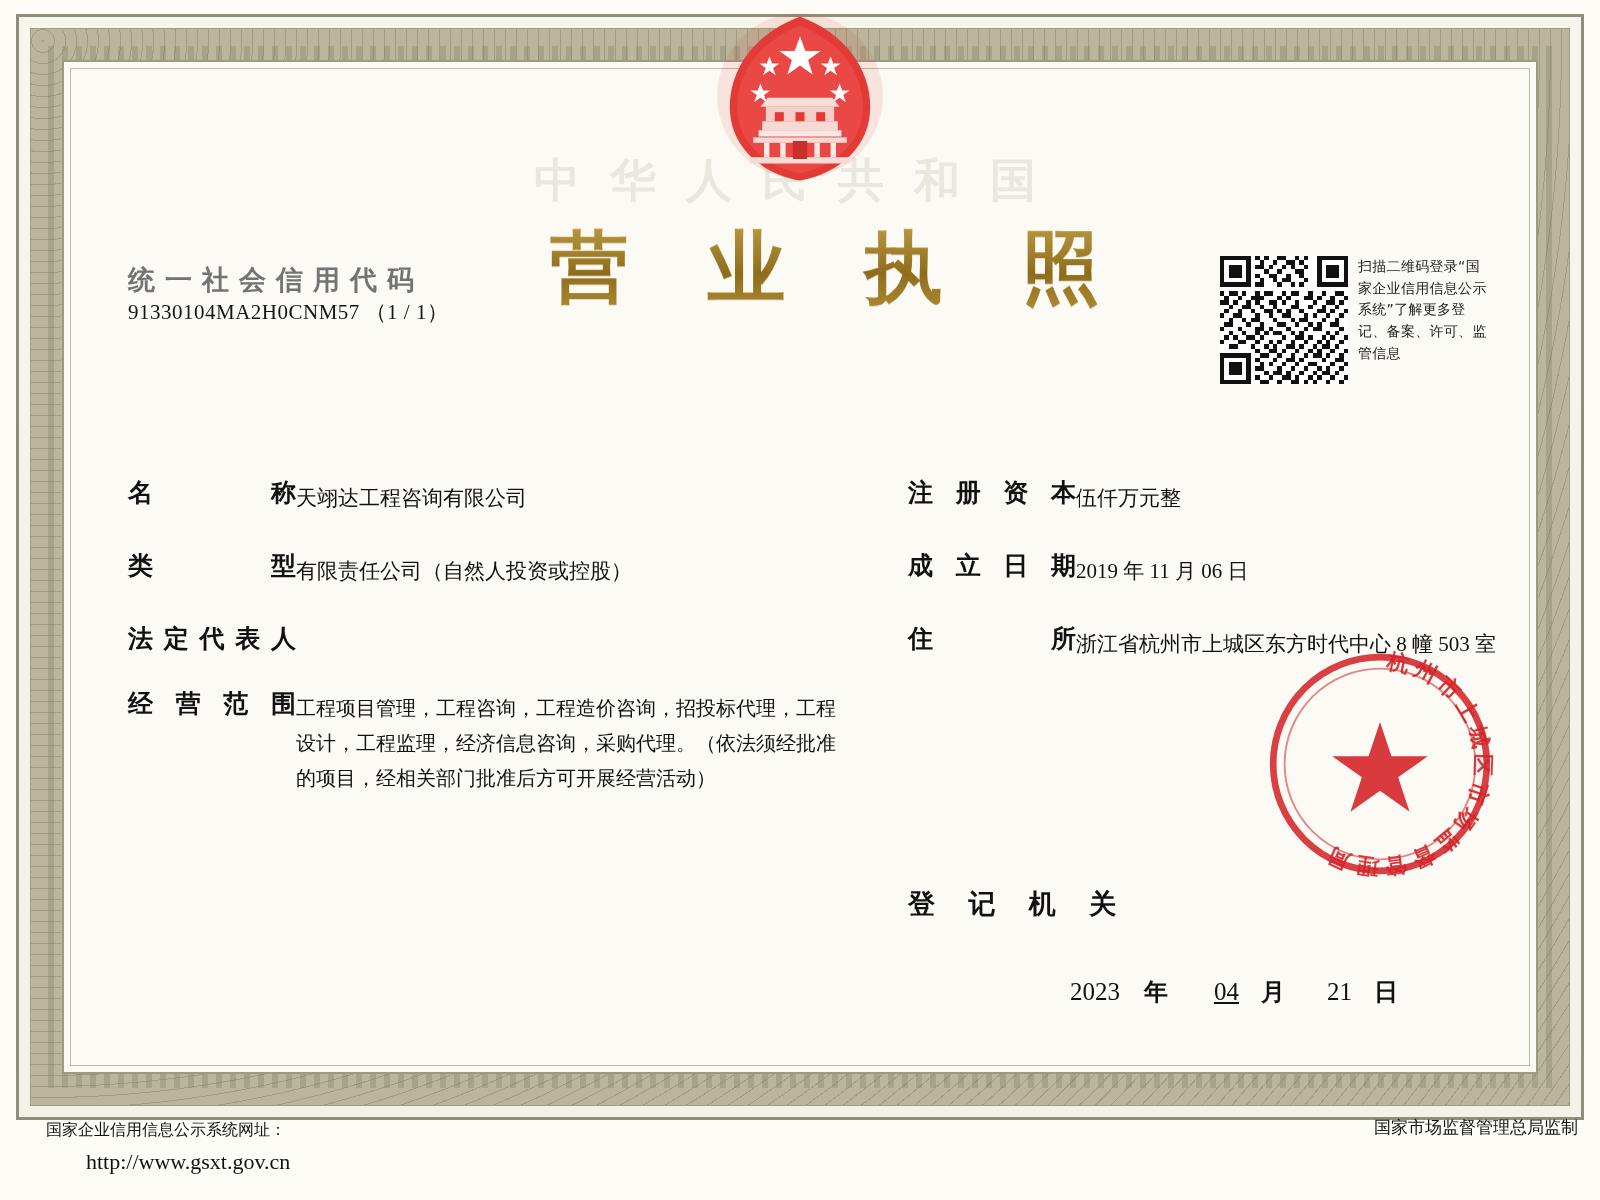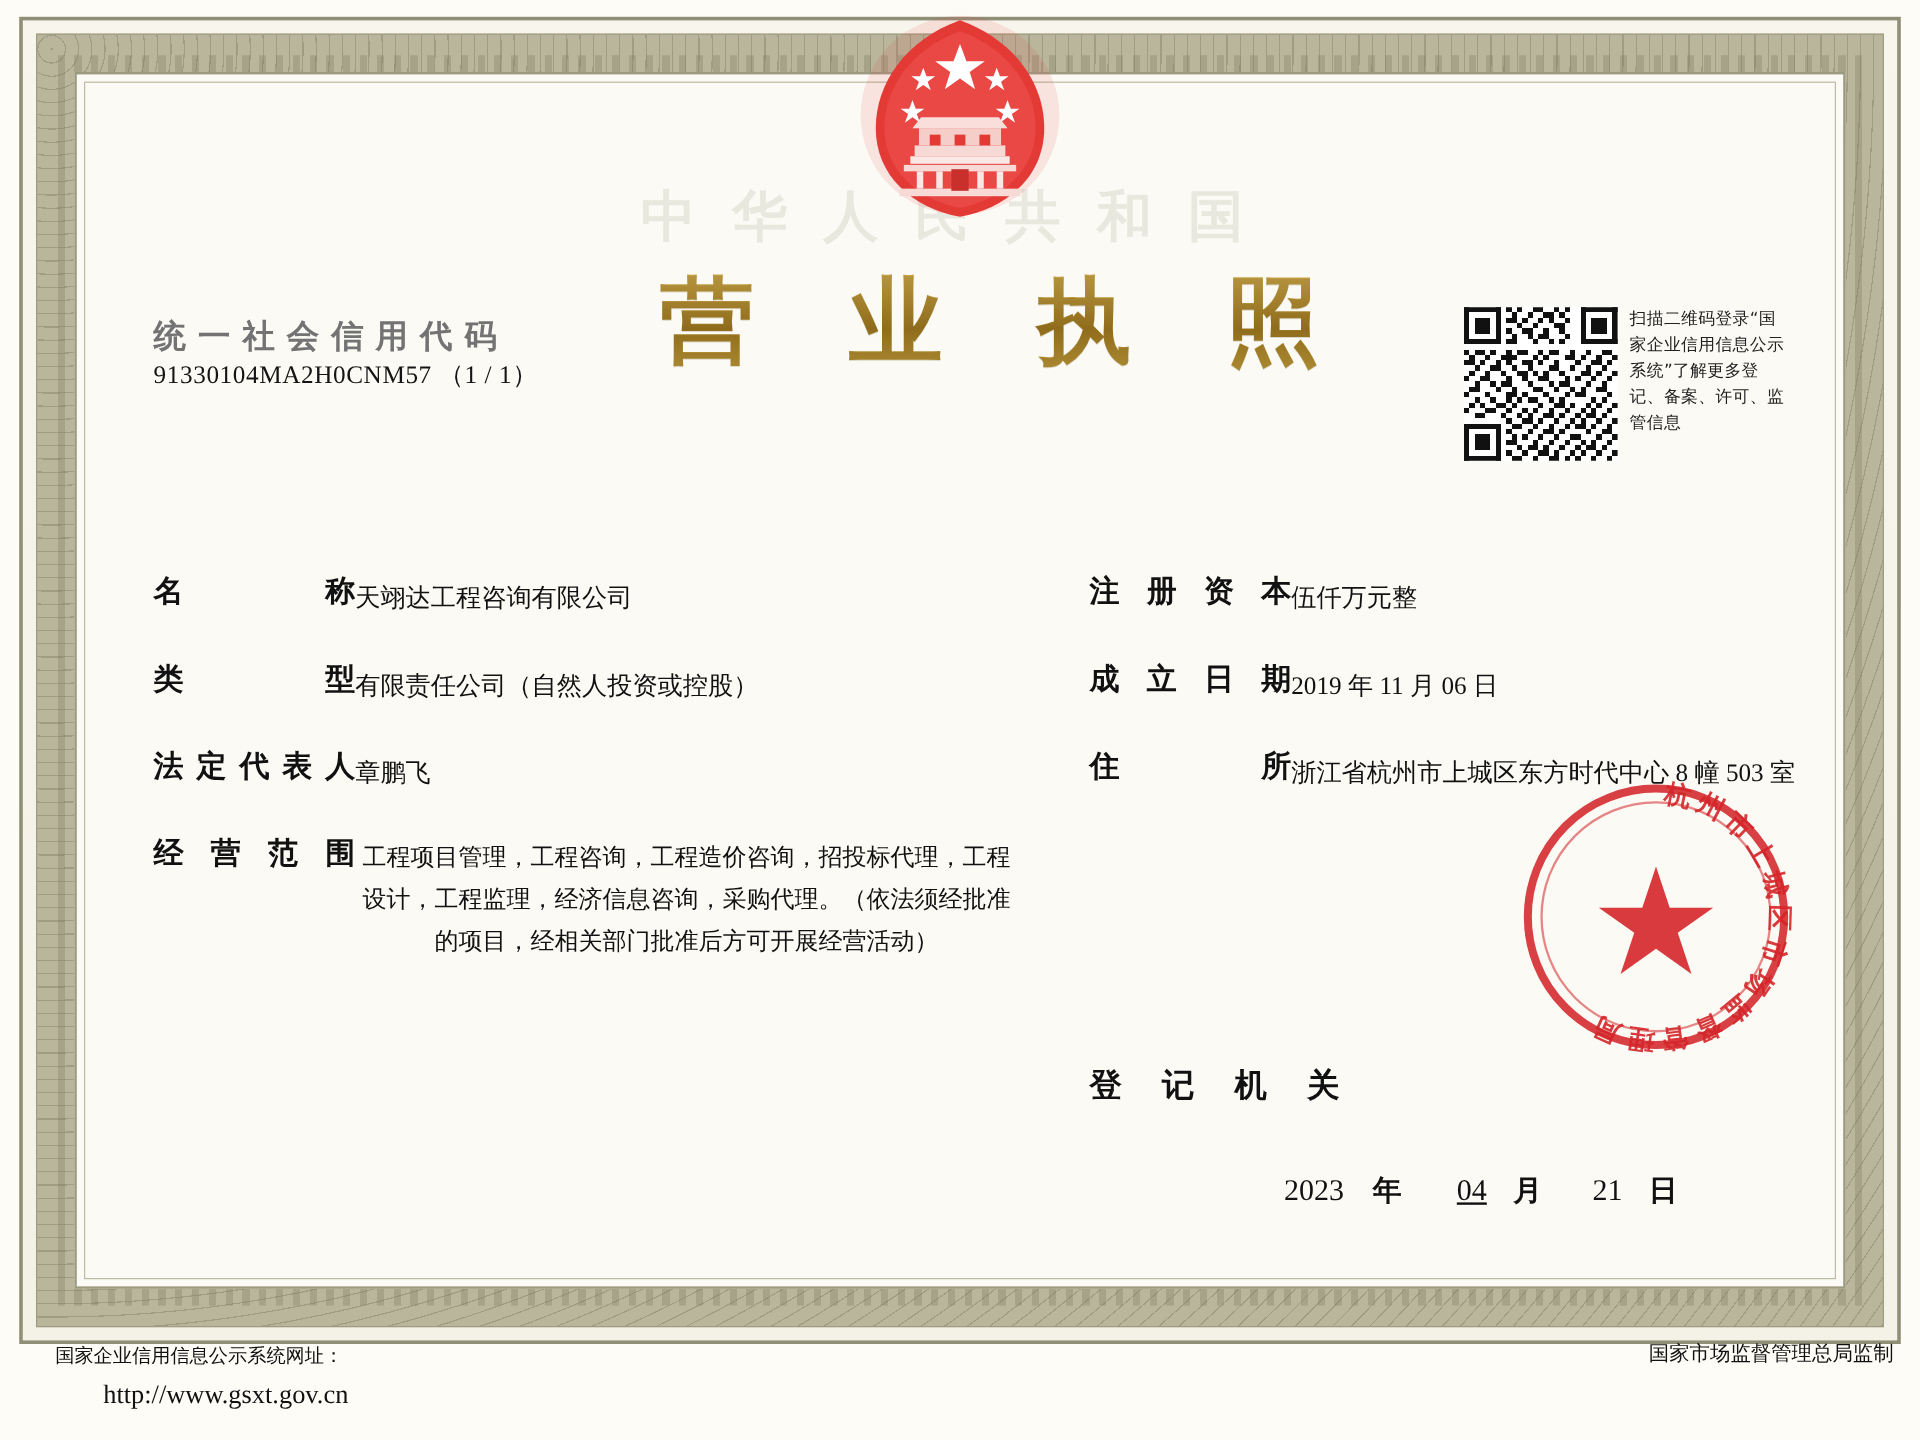--- a/index.html
+++ b/index.html
@@ -205,21 +205,21 @@
   .lbl > span { display: inline-block; }
   .lbl.tight { letter-spacing: 0; justify-content: space-between; }
   .val {
     flex: 1 1 auto;
     font-size: 21px;
     line-height: 1.75;
     color: #111;
     font-family: "Liberation Serif", serif;
     padding-top: 4px;
   }
-  .val.small { font-size: 20px; text-align: center; }
+  .val.small { font-size: 20px; }
 
   
   .authority {
     position: absolute;
     left: 818px;
     top: 800px;
     font-size: 27px;
     font-weight: bold;
     letter-spacing: 12px;
     color: #111;
@@ -597,21 +597,20 @@
         </div>
 
         <div class="row">
           <div class="lbl tight">
             <span>法</span>
               <span>定</span>
               <span>代</span>
               <span>表</span>
               <span>人</span>
           </div>
-          <div class="val">章鹏飞</div>
         </div>
 
         <div class="row">
           <div class="lbl tight">
             <span>经</span>
               <span>营</span>
               <span>范</span>
               <span>围</span>
           </div>
           <div class="val small">工程项目管理，工程咨询，工程造价咨询，招投标代理，工程设计，工程监理，经济信息咨询，采购代理。（依法须经批准的项目，经相关部门批准后方可开展经营活动）</div>

